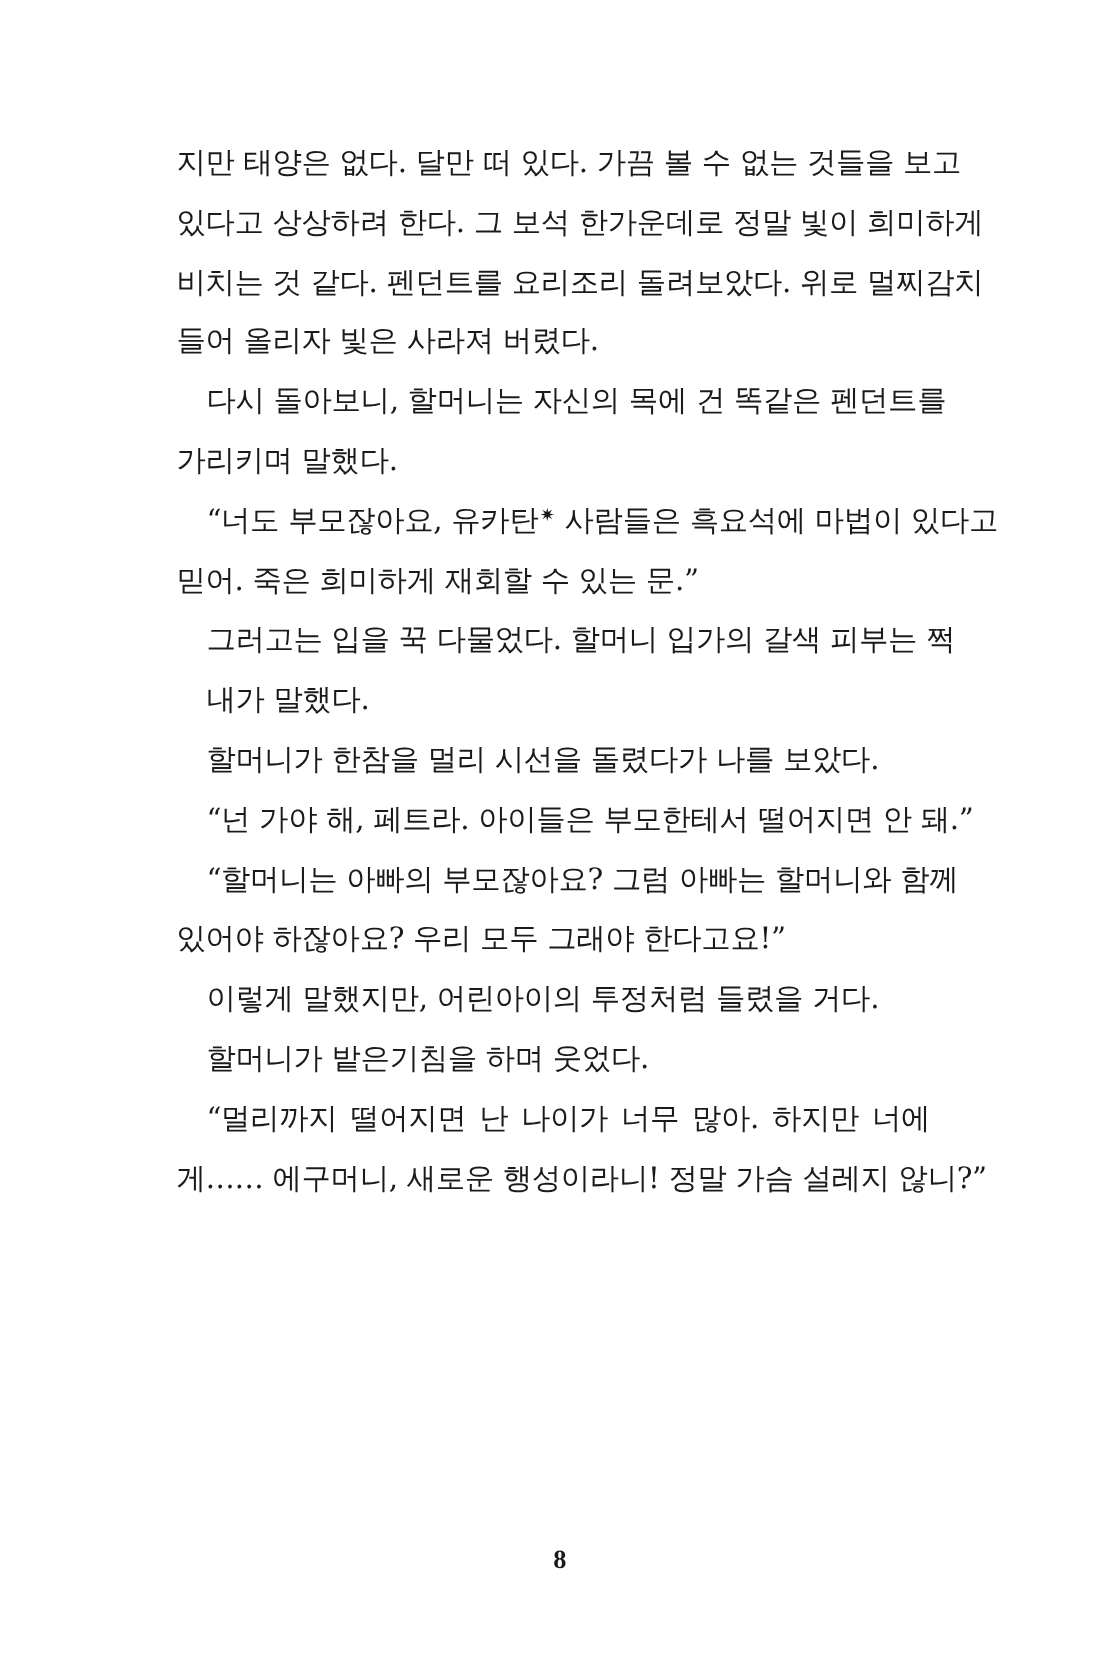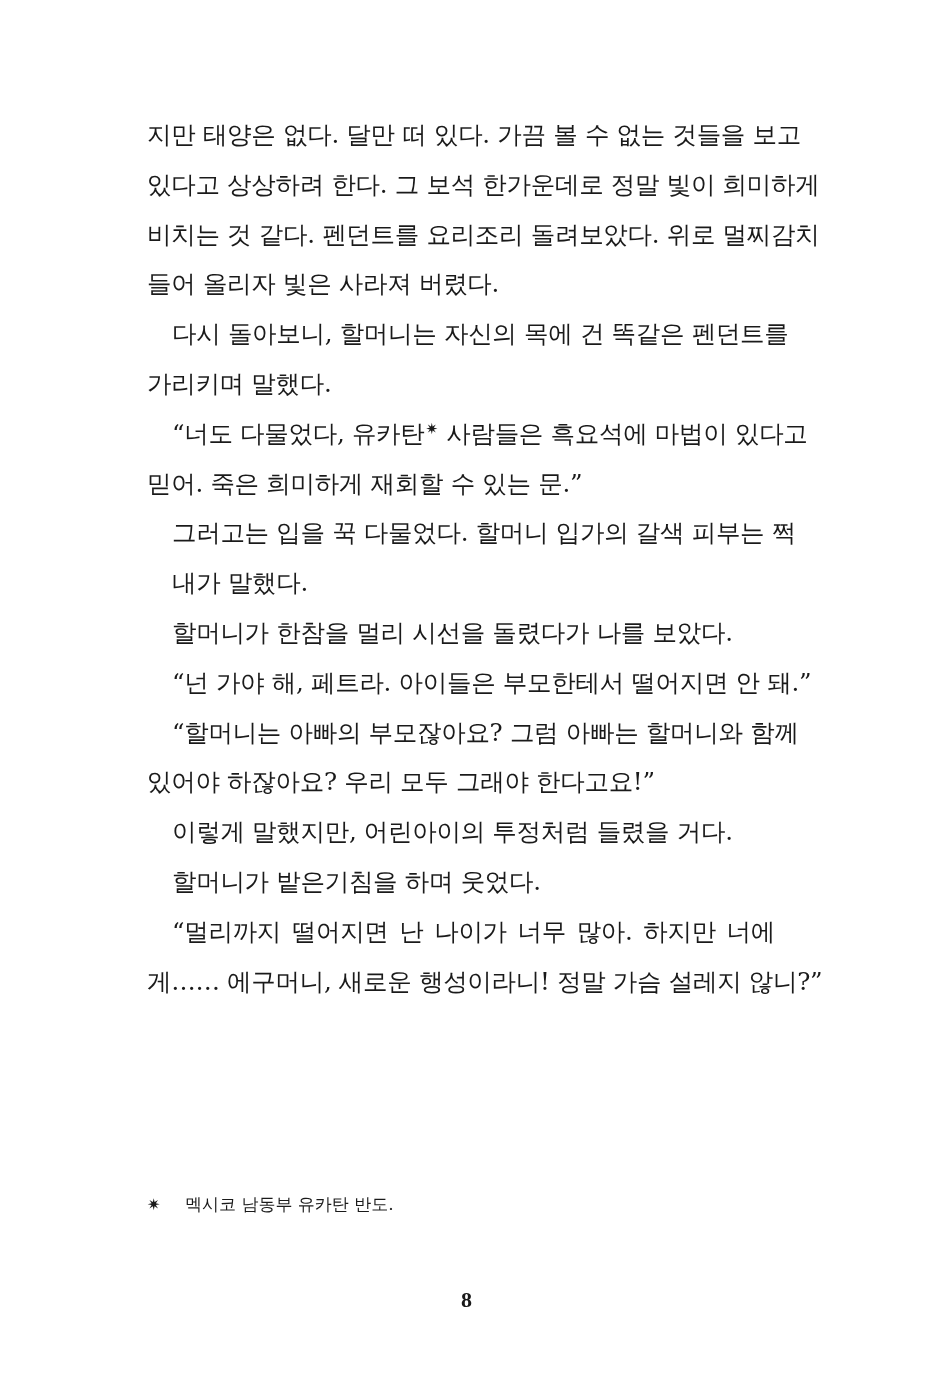--- a/index.html
+++ b/index.html
@@ -22,32 +22,29 @@
 <body>
 
 <div class="page">
   <div class="body-text">
     <div class="line justify">지만 태양은 없다. 달만 떠 있다. 가끔 볼 수 없는 것들을 보고</div>
     <div class="line justify">있다고 상상하려 한다. 그 보석 한가운데로 정말 빛이 희미하게</div>
     <div class="line justify">비치는 것 같다. 펜던트를 요리조리 돌려보았다. 위로 멀찌감치</div>
     <div class="line">들어 올리자 빛은 사라져 버렸다.</div>
     <div class="line justify indent">다시 돌아보니, 할머니는 자신의 목에 건 똑같은 펜던트를</div>
     <div class="line">가리키며 말했다.</div>
-    <div class="line justify indent"><span>“너도 다물었다, 유카탄</span><span class="fn-mark">✷</span><span> 사람들은 흑요석에 마법이 있다고</span></div>
+    <div class="line justify indent"><span>“너도 부모잖아요, 유카탄</span><span class="fn-mark">✷</span><span> 사람들은 흑요석에 마법이 있다고</span></div>
     <div class="line">믿어. 죽은 희미하게 재회할 수 있는 문.”</div>
     <div class="line justify indent">그러고는 입을 꾹 다물었다. 할머니 입가의 갈색 피부는 쩍</div>
     <div class="line indent">내가 말했다.</div>
     <div class="line indent">할머니가 한참을 멀리 시선을 돌렸다가 나를 보았다.</div>
     <div class="line indent">“넌 가야 해, 페트라. 아이들은 부모한테서 떨어지면 안 돼.”</div>
     <div class="line justify indent">“할머니는 아빠의 부모잖아요? 그럼 아빠는 할머니와 함께</div>
     <div class="line">있어야 하잖아요? 우리 모두 그래야 한다고요!”</div>
     <div class="line indent">이렇게 말했지만, 어린아이의 투정처럼 들렸을 거다.</div>
     <div class="line indent">할머니가 밭은기침을 하며 웃었다.</div>
     <div class="line justify indent">“멀리까지 떨어지면 난 나이가 너무 많아. 하지만 너에</div>
     <div class="line justify">게…… 에구머니, 새로운 행성이라니! 정말 가슴 설레지 않니?”</div>
   </div>
 
-  <div class="footnote">
-    <span class="star">✷</span><span>멕시코 남동부 유카탄 반도.</span>
-  </div>
 
   <div class="page-number">8</div>
 </div>
 
 </body></html>

